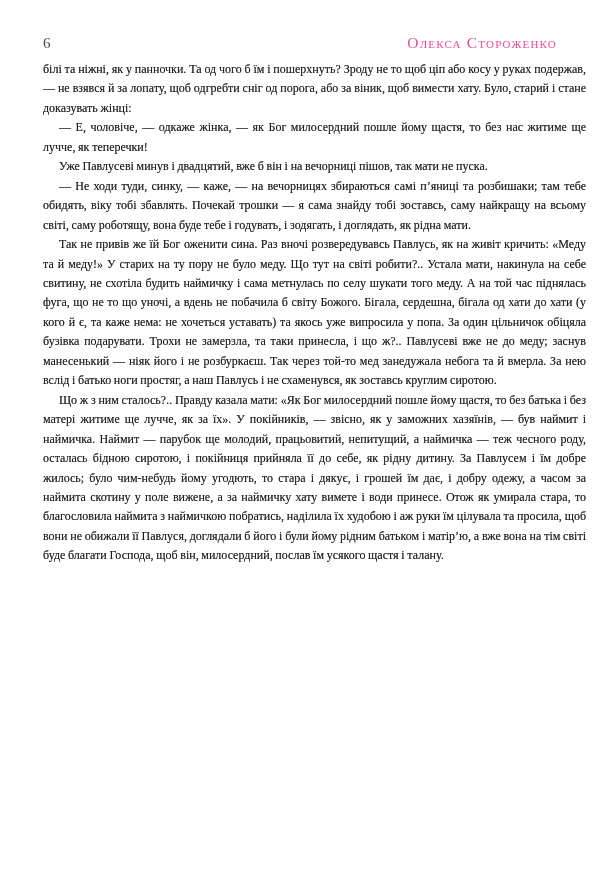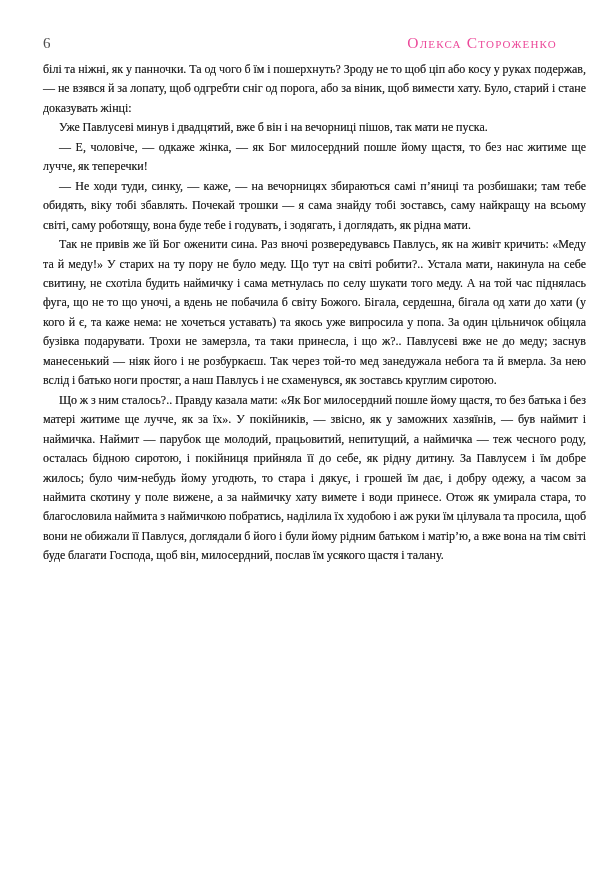--- a/index.html
+++ b/index.html
@@ -61,20 +61,20 @@
 
 <div class="page">
 
   <div class="running-head">
     <span class="page-number">6</span>
     <span class="header-author">Олекса Стороженко</span>
   </div>
 
   <div class="body-text">
     <p class="continuation">білі та ніжні, як у панночки. Та од чого б їм і пошерхнуть? Зроду не то щоб ціп або косу у руках подержав, — не взявся й за лопату, щоб одгребти сніг од порога, або за віник, щоб вимести хату. Було, старий і стане доказувать жінці:</p>
+    <p>— Е, чоловіче, — одкаже жінка, — як Бог милосердний пошле йому щастя, то без нас житиме ще лучче, як теперечки!</p>
     <p>Уже Павлусеві минув і двадцятий, вже б він і на вечорниці пішов, так мати не пуска.</p>
-    <p>— Е, чоловіче, — одкаже жінка, — як Бог милосердний пошле йому щастя, то без нас житиме ще лучче, як теперечки!</p>
     <p>— Не ходи туди, синку, — каже, — на вечорницях збираються самі п’яниці та розбишаки; там тебе обидять, віку тобі збавлять. Почекай трошки — я сама знайду тобі зоставсь, саму найкращу на всьому світі, саму роботящу, вона буде тебе і годувать, і зодягать, і доглядать, як рідна мати.</p>
     <p>Так не привів же їй Бог оженити сина. Раз вночі розвередувавсь Павлусь, як на живіт кричить: «Меду та й меду!» У старих на ту пору не було меду. Що тут на світі робити?.. Устала мати, накинула на себе свитину, не схотіла будить наймичку і сама метнулась по селу шукати того меду. А на той час піднялась фуга, що не то що уночі, а вдень не побачила б світу Божого. Бігала, сердешна, бігала од хати до хати (у кого й є, та каже нема: не хочеться уставать) та якось уже випросила у попа. За один цільничок обіцяла бузівка подарувати. Трохи не замерзла, та таки принесла, і що ж?.. Павлусеві вже не до меду; заснув манесенький — ніяк його і не розбуркаєш. Так через той-то мед занедужала небога та й вмерла. За нею вслід і батько ноги простяг, а наш Павлусь і не схаменувся, як зоставсь круглим сиротою.</p>
     <p>Що ж з ним сталось?.. Правду казала мати: «Як Бог милосердний пошле йому щастя, то без батька і без матері житиме ще лучче, як за їх». У покійників, — звісно, як у заможних хазяїнів, — був наймит і наймичка. Наймит — парубок ще молодий, працьовитий, непитущий, а наймичка — теж чесного роду, осталась бідною сиротою, і покійниця прийняла її до себе, як рідну дитину. За Павлусем і їм добре жилось; було чим-небудь йому угодють, то стара і дякує, і грошей їм дає, і добру одежу, а часом за наймита скотину у поле вижене, а за наймичку хату вимете і води принесе. Отож як умирала стара, то благословила наймита з наймичкою побратись, наділила їх худобою і аж руки їм цілувала та просила, щоб вони не обижали її Павлуся, доглядали б його і були йому рідним батьком і матір’ю, а вже вона на тім світі буде благати Господа, щоб він, милосердний, послав їм усякого щастя і талану.</p>
   </div>
 
 </div>
 
 </body></html>

